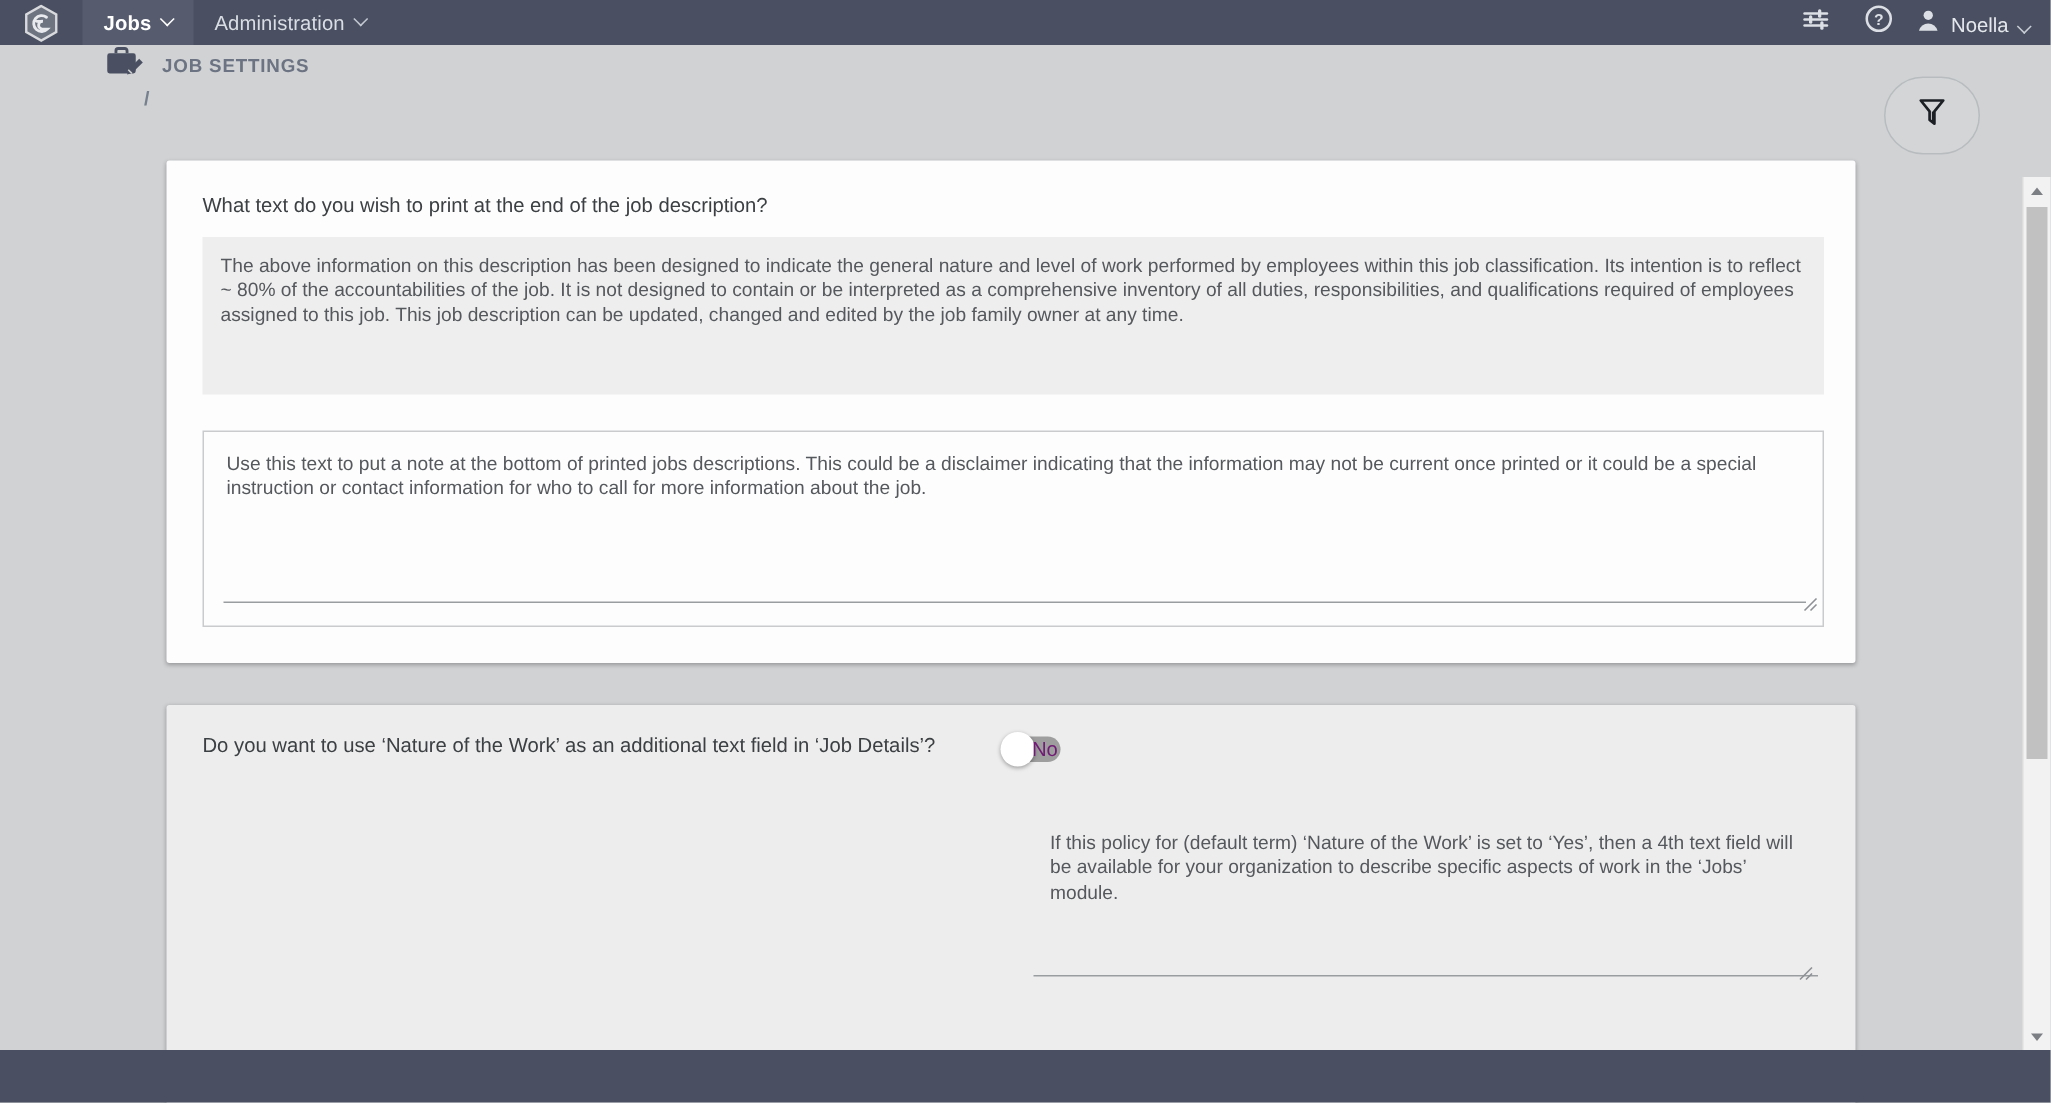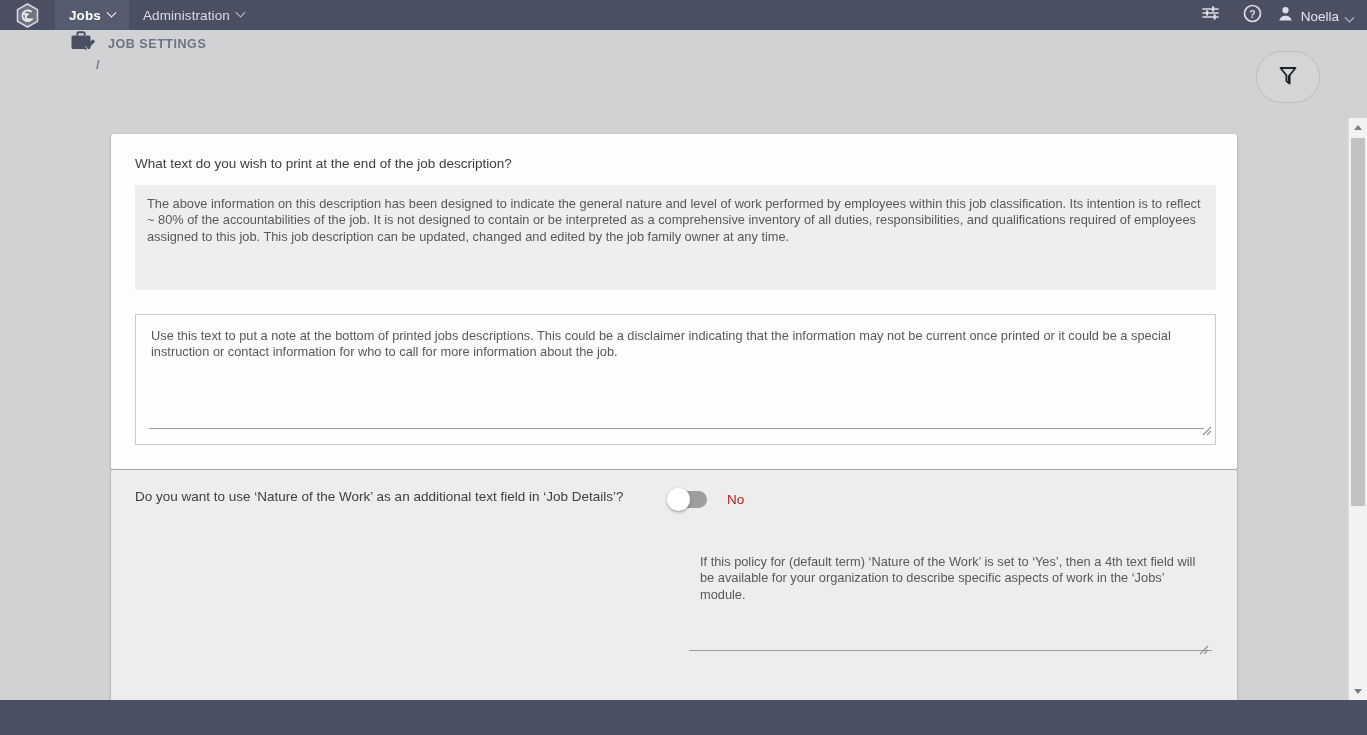--- a/index.html
+++ b/index.html
@@ -113,21 +113,21 @@
     display: flex; align-items: center; justify-content: center;
     cursor: pointer;
   }
 
   
   .card {
     position: absolute;
     box-shadow: 0 1px 3px rgba(0,0,0,.28);
   }
   .card-1 {
-    left: 111px; top: 134px;
+    left: 111px; top: 107px;
     width: 1126px; height: 335px;
     background: #fdfdfd;
     border-radius: 2px;
   }
   .card-2 {
     left: 111px; top: 470px;
     width: 1126px; height: 280px;
     background: #ededed;
     border-radius: 2px;
   }
@@ -208,23 +208,23 @@
   .toggle .knob {
     position: absolute;
     left: -1px; top: -3px;
     width: 23px; height: 23px;
     border-radius: 50%;
     background: #ffffff;
     box-shadow: 0 1px 3px rgba(0,0,0,.35);
   }
   .toggle-val {
     position: absolute;
-    left: 616px; top: 22px;
+    left: 577px; top: 22px;
     font-size: 13.5px;
-    color: #b91c1c;
+    color: #701a75;
   }
 
   
   .scrollbar {
     position: absolute;
     right: 0; top: 118px;
     width: 19px; height: 582px;
     background: #f2f2f2;
     border-left: 1px solid #dcdcdc;
     z-index: 25;

